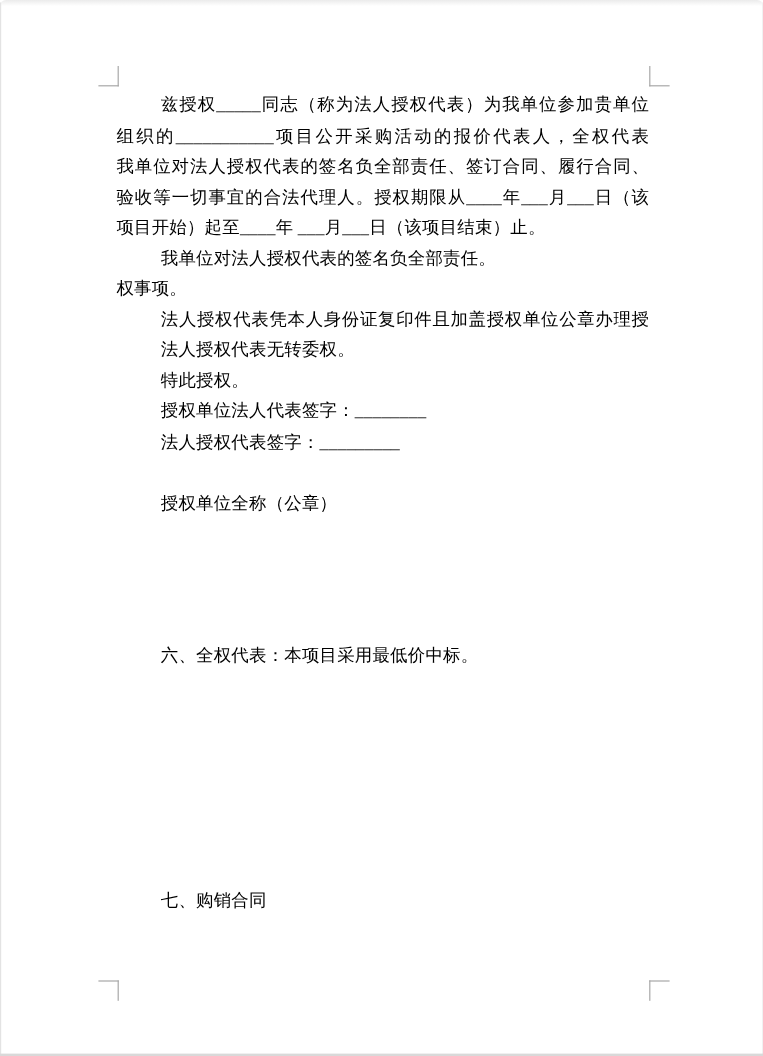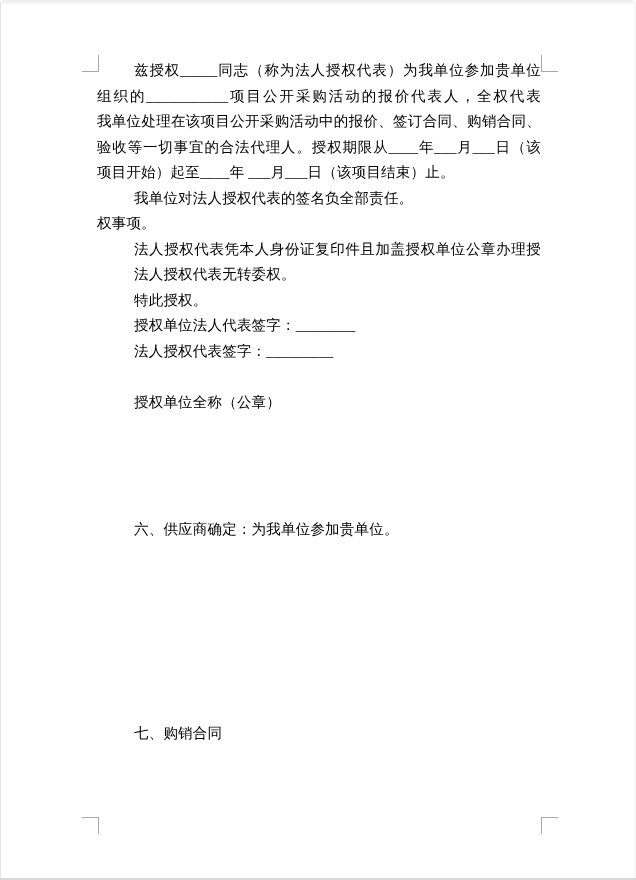--- a/index.html
+++ b/index.html
@@ -35,21 +35,21 @@
   .edge-bottom{position:absolute;left:0;right:0;bottom:0;height:2px;background:var(--edge-bottom);}
   
   .crop{position:absolute;width:16px;height:16px;}
   .crop.tl{left:82px;top:55px;border-right:1px solid var(--crop-color);border-bottom:1px solid var(--crop-color);}
   .crop.tr{left:541px;top:55px;border-left:1px solid var(--crop-color);border-bottom:1px solid var(--crop-color);}
   .crop.bl{left:82px;top:817px;border-right:1px solid var(--crop-color);border-top:1px solid var(--crop-color);}
   .crop.br{left:541px;top:817px;border-left:1px solid var(--crop-color);border-top:1px solid var(--crop-color);}
   
   .doc{
     position:absolute;
-    left:97px;top:58px;
+    left:97px;top:76px;
     width:444px;height:748px;
     color:var(--text-color);
     font-size:14.5px;
     overflow:hidden;
   }
   .line{
     height:25.5px;
     line-height:25.5px;
     white-space:pre;
     letter-spacing:0.2px;
@@ -71,37 +71,37 @@
   <div class="edge-bottom"></div>
 
   <div class="crop tl"></div>
   <div class="crop tr"></div>
   <div class="crop bl"></div>
   <div class="crop br"></div>
 
   <div class="doc">
       <div class="line indent just">兹授权_____同志（称为法人授权代表）为我单位参加贵单位</div>
       <div class="line just">组织的___________项目公开采购活动的报价代表人，全权代表</div>
-      <div class="line just">我单位处理在该项目公开采购活动中的报价、签订合同、购销合同、</div>
+      <div class="line just">我单位对法人授权代表的签名负全部责任、签订合同、履行合同、</div>
       <div class="line just">验收等一切事宜的合法代理人。授权期限从____年___月___日（该</div>
       <div class="line">项目开始）起至____年 ___月___日（该项目结束）止。</div>
       <div class="line indent">我单位对法人授权代表的签名负全部责任。</div>
       <div class="line">权事项。</div>
       <div class="line indent just">法人授权代表凭本人身份证复印件且加盖授权单位公章办理授</div>
       <div class="line indent">法人授权代表无转委权。</div>
       <div class="line indent">特此授权。</div>
       <div class="line indent">授权单位法人代表签字：________</div>
       <div class="line indent">法人授权代表签字：_________</div>
       <div class="line"></div>
       <div class="line indent">授权单位全称（公章）</div>
       <div class="line"></div>
       <div class="line"></div>
       <div class="line"></div>
       <div class="line"></div>
-      <div class="line indent">六、供应商确定：为我单位参加贵单位。</div>
+      <div class="line indent">六、全权代表：本项目采用最低价中标。</div>
       <div class="line"></div>
       <div class="line"></div>
       <div class="line"></div>
       <div class="line"></div>
       <div class="line"></div>
       <div class="line"></div>
       <div class="line"></div>
       <div class="line indent">七、购销合同</div>
     </div>
 </div>

